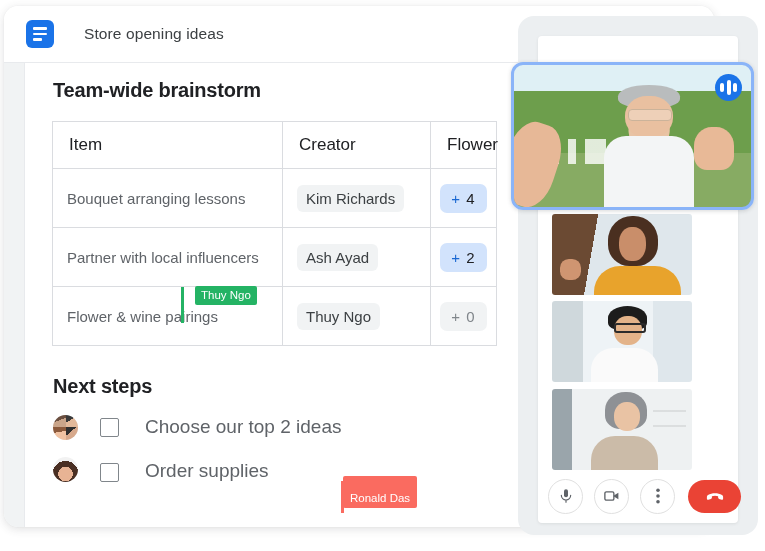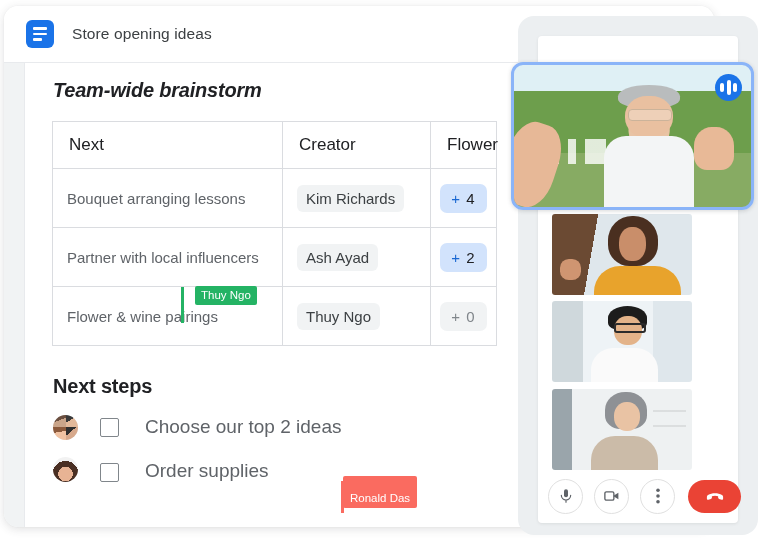--- a/index.html
+++ b/index.html
@@ -25,21 +25,21 @@
   .docs-icon{
     margin-left:22px;width:28px;height:28px;border-radius:6px;background:#1a73e8;
     display:flex;flex-direction:column;justify-content:center;align-items:center;gap:3px;
     flex:none;
   }
   .docs-icon i{display:block;background:#fff;height:2.5px;border-radius:1px;}
   .docs-icon i:nth-child(1){width:14px;}
   .docs-icon i:nth-child(2){width:14px;}
   .docs-icon i:nth-child(3){width:9px;margin-right:5px;}
   .doc-title{
-    margin-left:18px;font-size:15.5px;color:#3c4043;letter-spacing:.1px;
+    margin-left:30px;font-size:15.5px;color:#3c4043;letter-spacing:.1px;
   }
   .avatars{position:absolute;right:24px;top:14px;display:flex;}
   .avatar{
     width:30px;height:30px;border-radius:50%;
     display:flex;align-items:center;justify-content:center;
     color:#fff;font-size:13.5px;font-weight:400;margin-left:-7px;
     border:2.5px solid #fff;box-sizing:content-box;
   }
   .avatar:first-child{margin-left:0;}
   .av-r{background:#8ab4f8;box-shadow:0 0 0 2.5px #1a73e8;}
@@ -47,21 +47,21 @@
   .av-l{background:#f28b82;box-shadow:0 0 0 2.5px #ea4335;}
 
   
   .doc-gutter{position:absolute;left:0;top:57px;width:20px;height:464px;background:#f1f3f4;}
   .doc-page{position:absolute;left:20px;top:57px;width:690px;height:464px;background:#fff;
     border-left:1px solid #e8eaed;box-sizing:border-box;}
 
   .section-title{
     position:absolute;font-size:20px;font-weight:bold;color:#202124;letter-spacing:-.2px;
   }
-  #h-brainstorm{left:53px;top:79px;font-style:italic;}
+  #h-brainstorm{left:53px;top:79px;}
   #h-next{left:53px;top:375px;}
 
   
   .tbl{position:absolute;left:52px;top:121px;width:444px;border-collapse:collapse;table-layout:fixed;}
   .tbl td,.tbl th{border:1px solid #dadce0;padding:0;vertical-align:middle;}
   .col-item{width:230px;}
   .col-creator{width:148px;}
   .col-votes{width:66px;}
   .th{height:46px;font-size:17px;color:#202124;font-weight:400;text-align:left;padding-left:16px !important;}
   .cell-item{height:58px;font-size:15px;color:#5f6368;line-height:19px;padding:0 14px !important;position:relative;margin-left:20px;}
@@ -214,21 +214,21 @@
   <div class="section-title" id="h-brainstorm">Team-wide brainstorm</div>
 
   <table class="tbl">
     <colgroup>
         <col class="col-item">
         <col class="col-creator">
         <col class="col-votes">
       </colgroup>
     <tbody>
         <tr>
-      <th class="th">Next</th>
+      <th class="th">Item</th>
       <th class="th">Creator</th>
       <th class="th">Flower</th>
     </tr>
     <tr>
       <td class="cell-item">Bouquet arranging lessons</td>
       <td class="cell-mid">
         <span class="chip-name">Kim Richards</span>
       </td>
       <td class="cell-votes">
         <span class="chip-vote vote-on"><b>+</b>&nbsp;<span>4</span></span>

